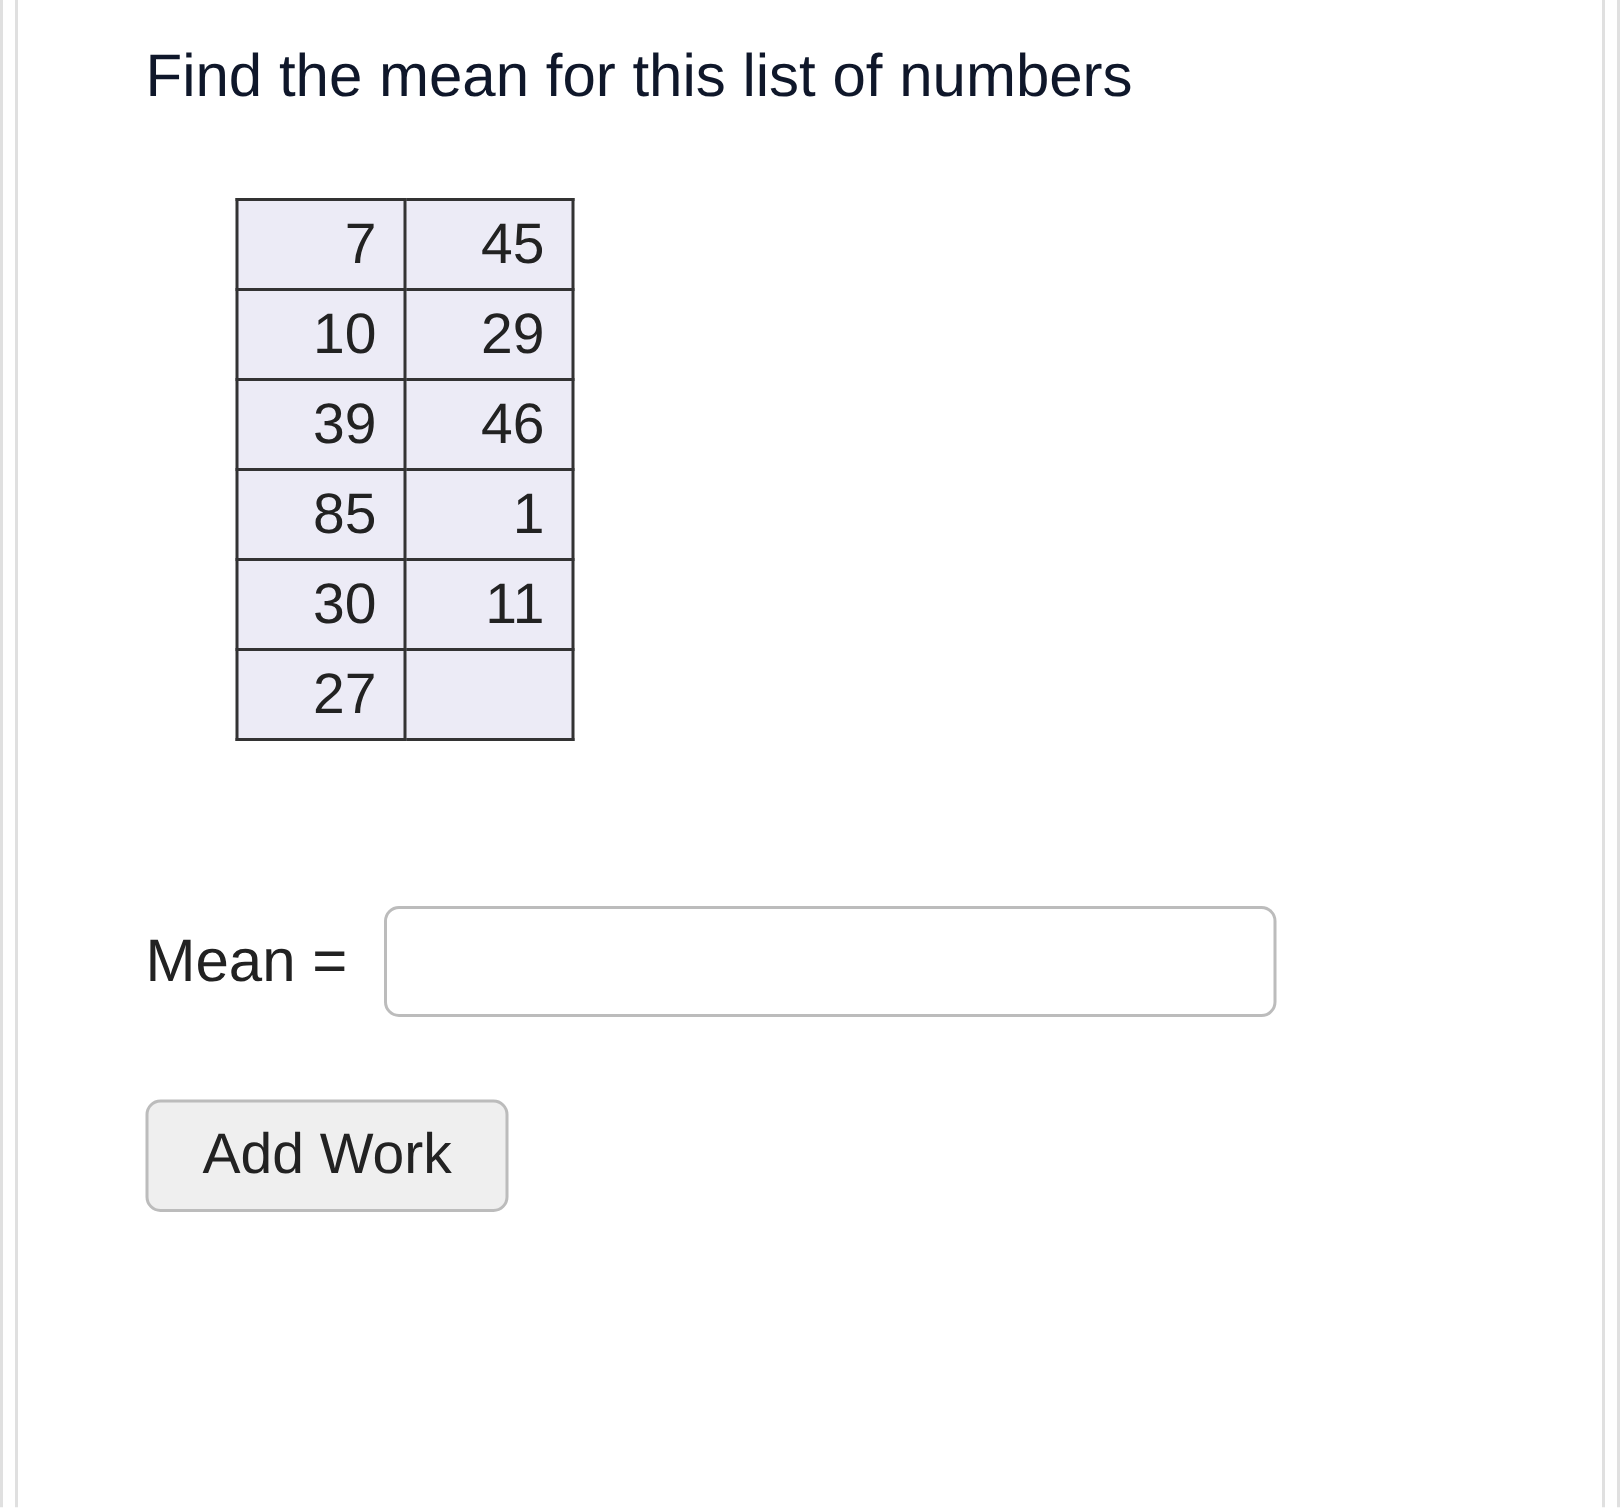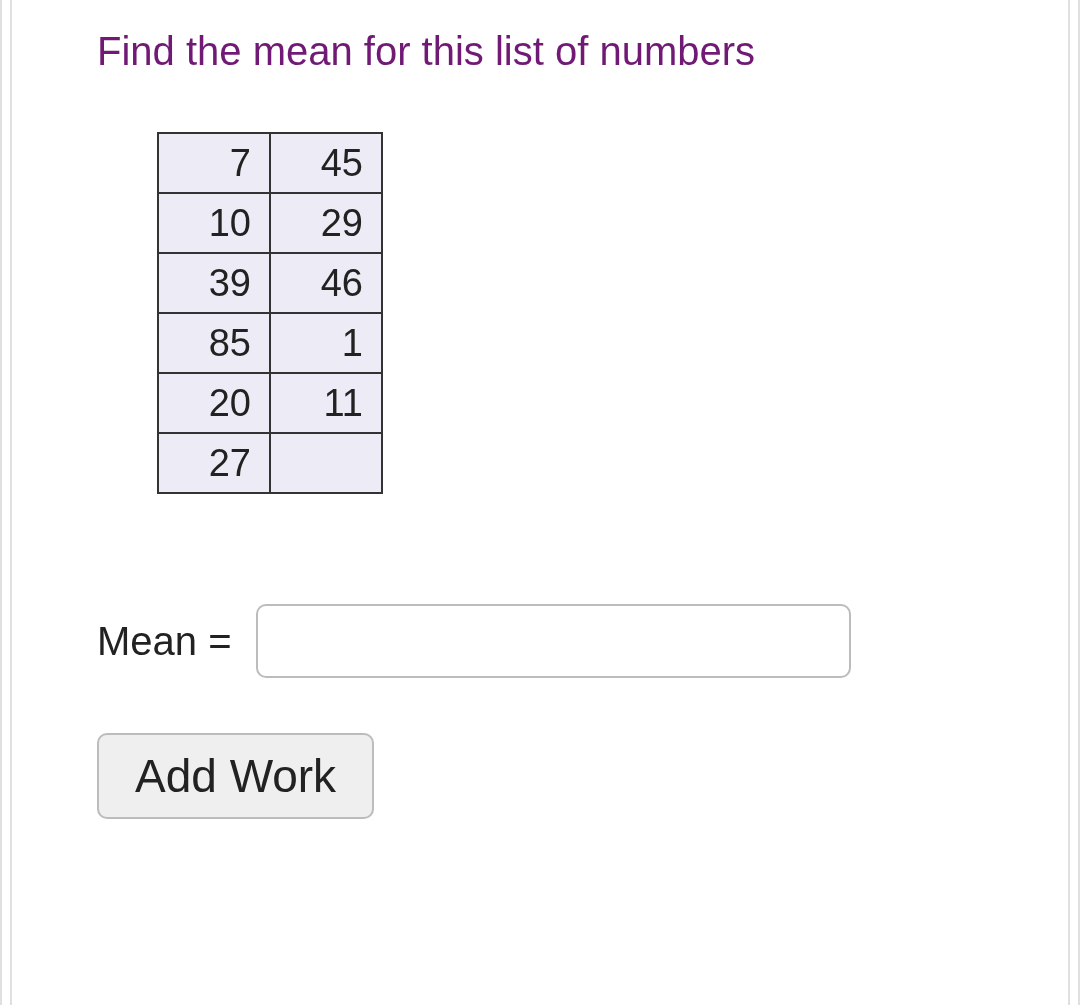--- a/index.html
+++ b/index.html
@@ -20,21 +20,21 @@
       padding: 0 8px;
     }
     .inner-border {
       border-left: 2px solid #e0e0e0;
       border-right: 2px solid #e0e0e0;
       height: 100%;
       padding: 25px 85px 0 85px;
     }
     .prompt {
       font-size: 40px;
-      color: #701a75;
+      color: #0f172a;
       margin-bottom: 55px;
       line-height: 1.3;
     }
     .table-wrap {
       margin-left: 60px;
       margin-bottom: 110px;
     }
     table.num-table {
       border-collapse: collapse;
     }
@@ -65,21 +65,21 @@
     .answer-input {
       font-size: 36px;
       padding: 14px 16px;
       width: 595px;
       border: 2px solid #bcbcbc;
       border-radius: 10px;
       background: #fff;
       outline: none;
     }
     .add-work-btn {
-      font-size: 46px;
+      font-size: 38px;
       color: #222;
       background: #efefef;
       border: 2px solid #bcbcbc;
       border-radius: 10px;
       padding: 14px 36px;
       cursor: pointer;
       font-family: inherit;
     }
   </style>
 </head>
@@ -102,21 +102,21 @@
           </tr>
           <tr>
             <td>39</td>
             <td>46</td>
           </tr>
           <tr>
             <td>85</td>
             <td>1</td>
           </tr>
           <tr>
-            <td>20</td>
+            <td>30</td>
             <td>11</td>
           </tr>
           <tr>
             <td>27</td>
             <td class="empty"></td>
           </tr>
         </tbody>
       </table>
     </div>
 

